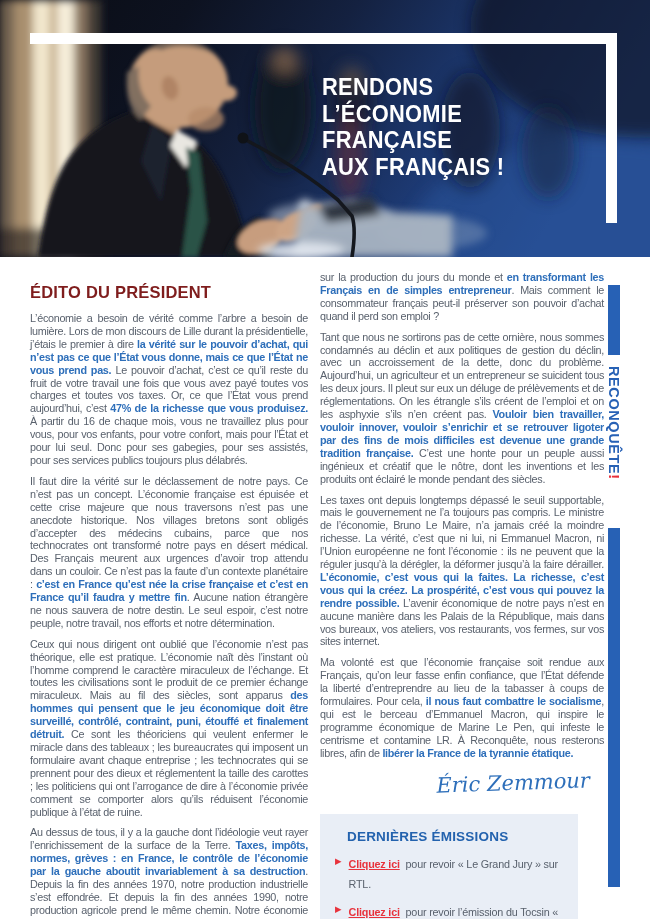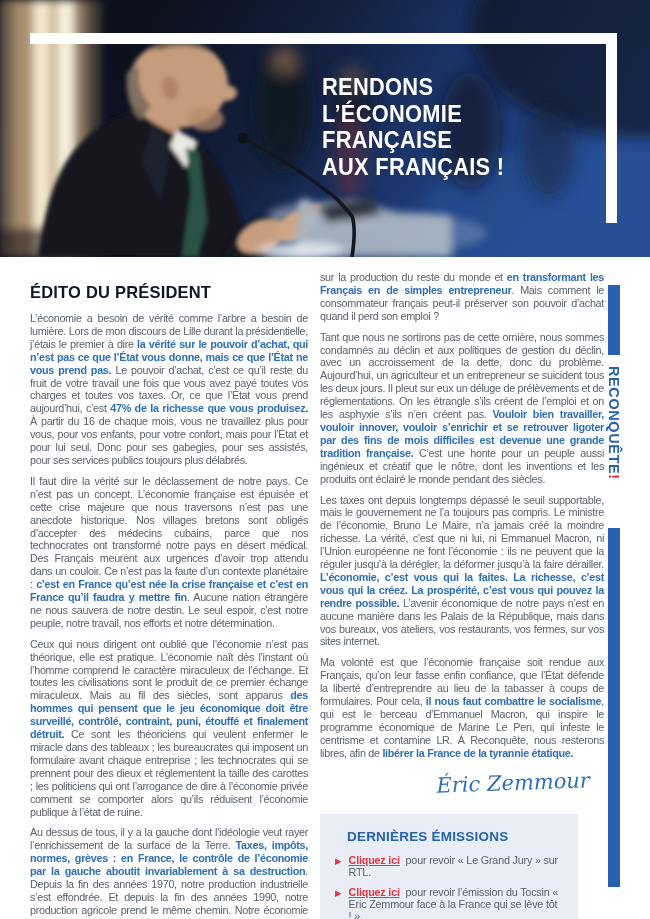--- a/index.html
+++ b/index.html
@@ -13,34 +13,34 @@
   .frame-right{position:absolute;left:606px;top:33px;width:11px;height:190px;background:#fff;}
   .hero-title{position:absolute;left:322px;top:74px;margin:0;color:#fff;
               font-size:23.5px;line-height:26.5px;font-weight:700;letter-spacing:.3px;
               transform:scaleX(.93);transform-origin:left top;white-space:nowrap;}
   .hero-title span{display:block;}
 
   
   .col{position:absolute;}
   .col-left{left:30px;top:283px;width:278px;}
   .col-right{left:320px;top:271px;width:284px;}
-  .edito-heading{margin:0 0 10px;font-size:16.5px;font-weight:700;color:#0f172a;letter-spacing:.2px;}
+  .edito-heading{margin:0 0 10px;font-size:16.5px;font-weight:700;color:#7f1d1d;letter-spacing:.2px;}
   .para{margin:0 0 8px;font-size:10.8px;line-height:12.9px;letter-spacing:-.3px;
         text-align:justify;color:#59616d;hyphens:auto;-webkit-hyphens:auto;}
   .para .accent{color:#2e6fba;font-weight:700;}
 
   .signature{margin:13px 14px 0 0;text-align:right;font-family:"DejaVu Serif",serif;
              font-style:italic;font-size:21px;color:#2e6fba;transform:rotate(-2deg);}
 
   
   .emissions{margin-top:17px;width:258px;background:#e9eef6;padding:15px 16px 12px 15px;box-sizing:border-box;}
   .emissions h3{margin:0 12px 10px;font-size:13.5px;color:#2362ae;font-weight:700;letter-spacing:.2px;}
   .em-item{display:flex;gap:7px;margin-bottom:8px;}
   .play{color:#e8323c;font-size:8.5px;line-height:12.5px;flex:0 0 auto;padding-top:1px;}
-  .em-item p{margin:0;font-size:10.8px;line-height:12px;letter-spacing:-.2px;color:#59616d;}
+  .em-item p{margin:0;font-size:10.8px;line-height:20px;letter-spacing:-.2px;color:#59616d;}
   .em-link{color:#e8323c;font-weight:700;text-decoration:underline;margin-right:3px;cursor:pointer;}
 
   
   .side-bar{position:absolute;left:608px;width:12px;background:#2761b5;}
   .side-bar-top{top:285px;height:70px;}
   .side-bar-bottom{top:528px;height:359px;}
   .brand-vertical{position:absolute;left:606px;top:366px;height:150px;
                   writing-mode:vertical-rl;text-orientation:mixed;
                   font-weight:700;font-size:14.5px;letter-spacing:.6px;color:#2761b5;}
   .brand-vertical .mark{color:#e8323c;}
@@ -153,21 +153,21 @@
     <div>
         <p class="para"><span>L’économie a besoin de vérité comme l’arbre a besoin de lumière. Lors de mon discours de Lille durant la présidentielle, j’étais le premier à dire </span><span class="accent">la vérité sur le pouvoir d’achat, qui n’est pas ce que l’État vous donne, mais ce que l’État ne vous prend pas.</span><span> Le pouvoir d’achat, c’est ce qu’il reste du fruit de votre travail une fois que vous avez payé toutes vos charges et toutes vos taxes. Or, ce que l’État vous prend aujourd’hui, c’est </span><span class="accent">47% de la richesse que vous produisez.</span><span> À partir du 16 de chaque mois, vous ne travaillez plus pour vous, pour vos enfants, pour votre confort, mais pour l’État et pour lui seul. Donc pour ses gabegies, pour ses assistés, pour ses services publics toujours plus délabrés.</span></p>
         <p class="para"><span>Il faut dire la vérité sur le déclassement de notre pays. Ce n’est pas un concept. L’économie française est épuisée et cette crise majeure que nous traversons n’est pas une anecdote historique. Nos villages bretons sont obligés d’accepter des médecins cubains, parce que nos technocrates ont transformé notre pays en désert médical. Des Français meurent aux urgences d’avoir trop attendu dans un couloir. Ce n’est pas la faute d’un contexte planétaire : </span><span class="accent">c’est en France qu’est née la crise française et c’est en France qu’il faudra y mettre fin</span><span>. Aucune nation étrangère ne nous sauvera de notre destin. Le seul espoir, c’est notre peuple, notre travail, nos efforts et notre détermination.</span></p>
         <p class="para"><span>Ceux qui nous dirigent ont oublié que l’économie n’est pas théorique, elle est pratique. L’économie naît dès l’instant où l’homme comprend le caractère miraculeux de l’échange. Et toutes les civilisations sont le produit de ce premier échange miraculeux. Mais au fil des siècles, sont apparus </span><span class="accent">des hommes qui pensent que le jeu économique doit être surveillé, contrôlé, contraint, puni, étouffé et finalement détruit.</span><span> Ce sont les théoriciens qui veulent enfermer le miracle dans des tableaux ; les bureaucrates qui imposent un formulaire avant chaque entreprise ; les technocrates qui se prennent pour des dieux et réglementent la taille des carottes ; les politiciens qui ont l’arrogance de dire à l’économie privée comment se comporter alors qu’ils réduisent l’économie publique à l’état de ruine.</span></p>
         <p class="para"><span>Au dessus de tous, il y a la gauche dont l’idéologie veut rayer l’enrichissement de la surface de la Terre. </span><span class="accent">Taxes, impôts, normes, grèves : en France, le contrôle de l’économie par la gauche aboutit invariablement à sa destruction</span><span>. Depuis la fin des années 1970, notre production industrielle s’est effondrée. Et depuis la fin des années 1990, notre production agricole prend le même chemin. Notre économie est de plus en plus fondée sur la consommation des ménages, c’est-à-dire sur rien de productif. Nos dirigeants ont cru que l’on s’enrichirait ainsi, en s’appuyant</span></p>
       </div>
   </section>
 
   <section class="col col-right">
     <div>
-        <p class="para"><span>sur la production du reste du monde et </span><span class="accent">en transformant les Français en de simples entrepreneur</span><span>. Mais comment le consommateur français peut-il préserver son pouvoir d’achat quand il perd son emploi ?</span></p>
+        <p class="para"><span>sur la production du jours du monde et </span><span class="accent">en transformant les Français en de simples entrepreneur</span><span>. Mais comment le consommateur français peut-il préserver son pouvoir d’achat quand il perd son emploi ?</span></p>
         <p class="para"><span>Tant que nous ne sortirons pas de cette ornière, nous sommes condamnés au déclin et aux politiques de gestion du déclin, avec un accroissement de la dette, donc du problème. Aujourd’hui, un agriculteur et un entrepreneur se suicident tous les deux jours. Il pleut sur eux un déluge de prélèvements et de réglementations. On les étrangle s’ils créent de l’emploi et on les asphyxie s’ils n’en créent pas. </span><span class="accent">Vouloir bien travailler, vouloir innover, vouloir s’enrichir et se retrouver ligoter par des fins de mois difficiles est devenue une grande tradition française.</span><span> C’est une honte pour un peuple aussi ingénieux et créatif que le nôtre, dont les inventions et les produits ont éclairé le monde pendant des siècles.</span></p>
         <p class="para"><span>Les taxes ont depuis longtemps dépassé le seuil supportable, mais le gouvernement ne l’a toujours pas compris. Le ministre de l’économie, Bruno Le Maire, n’a jamais créé la moindre richesse. La vérité, c’est que ni lui, ni Emmanuel Macron, ni l’Union européenne ne font l’économie : ils ne peuvent que la réguler jusqu’à la dérégler, la déformer jusqu’à la faire dérailler. </span><span class="accent">L’économie, c’est vous qui la faites. La richesse, c’est vous qui la créez. La prospérité, c’est vous qui pouvez la rendre possible.</span><span> L’avenir économique de notre pays n’est en aucune manière dans les Palais de la République, mais dans vos bureaux, vos ateliers, vos restaurants, vos fermes, sur vos sites internet.</span></p>
         <p class="para"><span>Ma volonté est que l’économie française soit rendue aux Français, qu’on leur fasse enfin confiance, que l’État défende la liberté d’entreprendre au lieu de la tabasser à coups de formulaires. Pour cela, </span><span class="accent">il nous faut combattre le socialisme</span><span>, qui est le berceau d’Emmanuel Macron, qui inspire le programme économique de Marine Le Pen, qui infeste le centrisme et contamine LR. À Reconquête, nous resterons libres, afin de </span><span class="accent">libérer la France de la tyrannie étatique.</span></p>
       </div>
 
     <div class="signature">Éric Zemmour</div>
 
     <aside class="emissions">
       <h3>DERNIÈRES ÉMISSIONS</h3>
       <div class="em-item">

